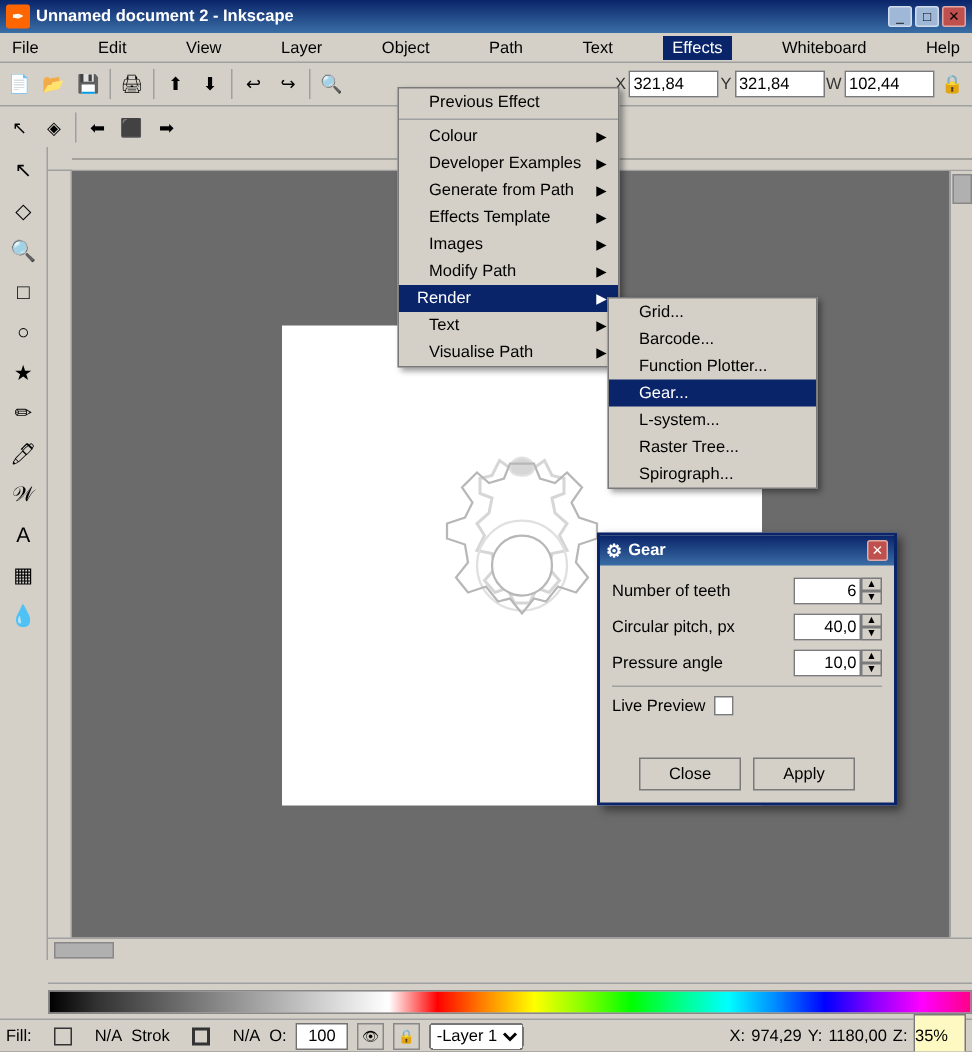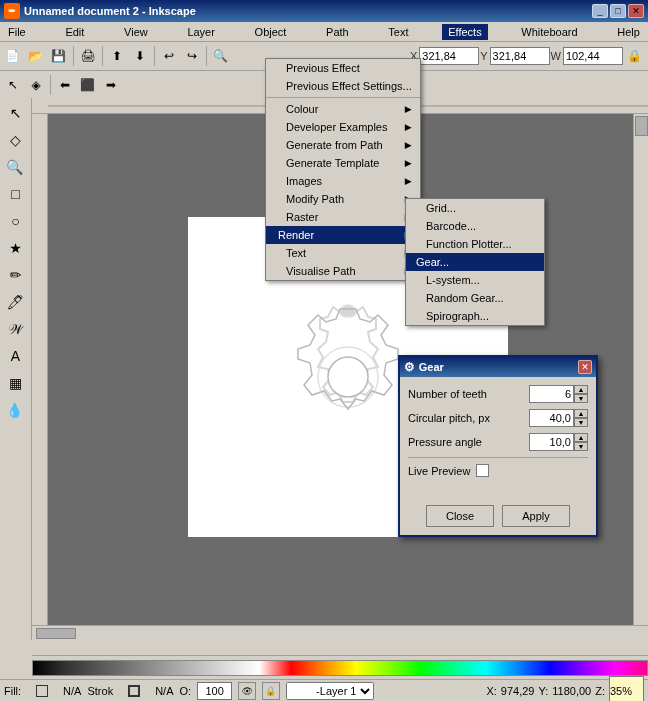--- a/index.html
+++ b/index.html
@@ -175,21 +175,21 @@
       position: absolute;
       top: 198px;
       left: 405px;
       background: #d4d0c8;
       border: 1px solid #7a7a7a;
       box-shadow: 2px 2px 4px rgba(0,0,0,0.4);
       min-width: 140px;
       pointer-events: auto;
       z-index: 300;
     }
-    .dd-item.gear-highlighted { background: #0a246a; color: white; padding-left: 10px; }
+    .dd-item.gear-highlighted { background: #0a246a; color: white; }
 
     
     .gear-dialog {
       position: absolute;
       top: 355px;
       left: 398px;
       width: 200px;
       background: #d4d0c8;
       border: 2px solid #0a246a;
       box-shadow: 3px 3px 6px rgba(0,0,0,0.5);
@@ -248,21 +248,21 @@
       position: absolute;
       bottom: 0;
       left: 0;
       right: 0;
     }
     .status-fill { display: flex; align-items: center; gap: 15px; }
     .fill-box { width: 12px; height: 12px; border: 1px solid #333; background: transparent; }
     .stroke-box { width: 12px; height: 12px; border: 2px solid #333; background: transparent; }
     .status-coords { margin-left: auto; display: flex; align-items: center; gap: 4px; }
     .zoom-input { width: 35px; height: 30px; border: 1px solid #7a7a7a; background: #fef9c3; text-align: left; font-size: 11px; }
-    .layer-select { height: 18px; font-size: 11px; padding-left: 25px; }
+    .layer-select { height: 18px; font-size: 11px; }
 
     
     .gear-svg { width: 200px; height: 200px; opacity: 0.6; }
 
     
     .opacity-input { width: 35px; height: 18px; border: 1px solid #737373; background: white; text-align: center; font-size: 11px; }
   </style>
 </head>
 <body>
 
@@ -430,50 +430,43 @@
       <input class="zoom-input" value="35%" style="">
     </div>
   </div>
 
   <div class="dropdown-overlay">
 
     <div class="dropdown-menu">
       <div class="dd-item">
         <span>Previous Effect</span>
       </div>
-      <div class="dd-item">
-        <span>Previous Effect Settings...</span>
-      </div>
       <div class="dd-separator"></div>
       <div class="dd-item">
         <span>Colour</span>
           <span class="arrow">▶</span>
       </div>
       <div class="dd-item">
         <span>Developer Examples</span>
           <span class="arrow">▶</span>
       </div>
       <div class="dd-item">
         <span>Generate from Path</span>
           <span class="arrow">▶</span>
       </div>
       <div class="dd-item">
-        <span>Generate Template</span>
+        <span>Effects Template</span>
           <span class="arrow">▶</span>
       </div>
       <div class="dd-item">
         <span>Images</span>
           <span class="arrow">▶</span>
       </div>
       <div class="dd-item">
         <span>Modify Path</span>
-          <span class="arrow">▶</span>
-      </div>
-      <div class="dd-item">
-        <span>Raster</span>
           <span class="arrow">▶</span>
       </div>
       <div class="dd-item highlighted">
         <span>Render</span>
           <span class="arrow">▶</span>
       </div>
       <div class="dd-item">
         <span>Text</span>
           <span class="arrow">▶</span>
       </div>
@@ -493,21 +486,21 @@
       <div class="dd-item">
         <span>Function Plotter...</span>
       </div>
       <div class="dd-item gear-highlighted">
         <span>Gear...</span>
       </div>
       <div class="dd-item">
         <span>L-system...</span>
       </div>
       <div class="dd-item">
-        <span>Random Gear...</span>
+        <span>Raster Tree...</span>
       </div>
       <div class="dd-item">
         <span>Spirograph...</span>
       </div>
     </div>
 
     <div class="gear-dialog">
       <div class="gear-title-bar">
         <div class="gear-title-text">
           <span class="gear-icon-small">⚙</span>

